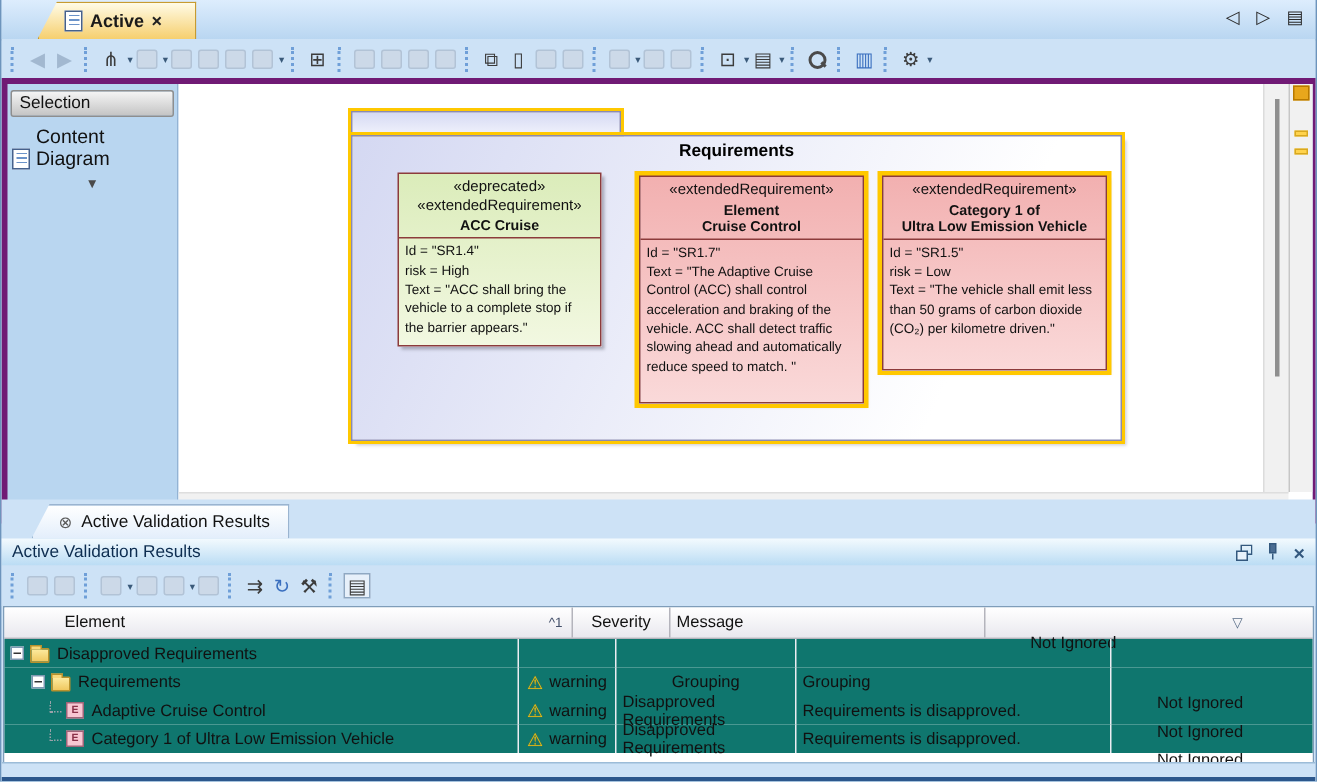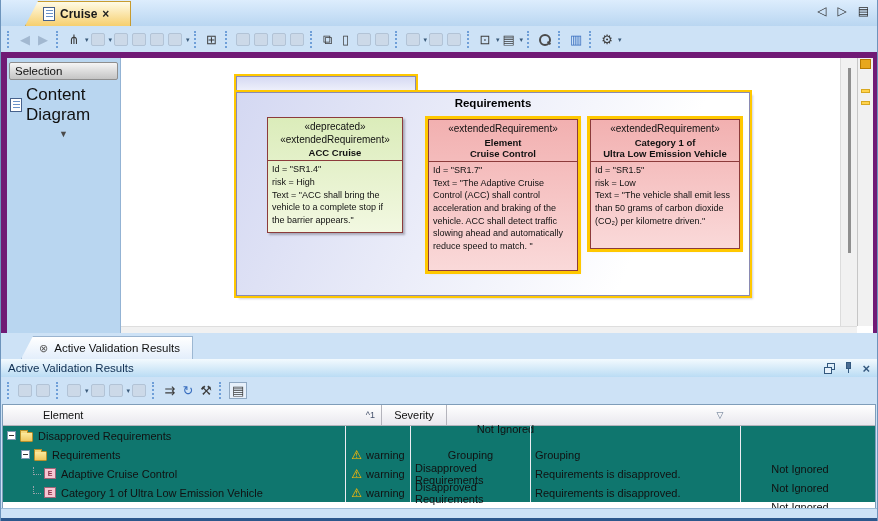--- a/index.html
+++ b/index.html
@@ -31,25 +31,25 @@
   .tico.dis { color:#a2b8d0; }
   .disbox { width:14px; height:13px; background:#ccd9e8; border:1px solid #b2c3d6; border-radius:2px; margin:0 2px; flex:none; }
   .caret { font-size:7px; color:#3a5a7a; margin-left:2px; align-self:center; }
   .blue { color:#3a6fbf; }
   .mag { position:relative; width:14px; height:14px; margin:0 2px; }
   .mag::before { content:""; position:absolute; left:1px; top:1px; width:8px; height:8px; border:2px solid #4a4a4a; border-radius:50%; }
   .mag::after { content:""; position:absolute; left:9px; top:9px; width:4px; height:2px; background:#4a4a4a; transform:rotate(45deg); }
 
   
   .workarea { position:absolute; top:52px; left:0; width:878px; height:297px;
-    border:6px solid #701a75; background:#b9d6f0; display:flex; }
+    border:4px solid #701a75; background:#b9d6f0; display:flex; }
   .sidebar { width:114px; border-right:1px solid #93b3d4; padding-top:2px; flex:none; }
   .sbtn { height:18px; margin:2px 2px; background:linear-gradient(#f5f5f5,#c4c4c4); border:1px solid #8e8e8e;
     border-radius:2px; font-size:11.5px; color:#111; display:flex; align-items:center; padding-left:5px; cursor:default; }
-  .cd-item { display:flex; align-items:center; gap:4px; margin:5px 2px 2px 3px; font-size:17px; color:#111; cursor:default; }
+  .cd-item { display:flex; align-items:flex-end; gap:4px; margin:5px 2px 2px 3px; font-size:13px; color:#111; cursor:default; }
   .collapse-arrow { text-align:center; color:#4a4a4a; font-size:9px; margin-top:4px; cursor:default; }
 
   .canvas { flex:1; position:relative; background:#ffffff; overflow:hidden; }
 
   
   .package-tab { position:absolute; left:115px; top:18px; width:180px; height:15px;
     background:linear-gradient(#d6daf3,#edeffb); border:1px solid #8a8ab2; box-shadow:0 0 0 2px #ffc800; }
   .package-body { position:absolute; left:115px; top:34px; width:514px; height:204px;
     background:linear-gradient(115deg,#d4d8f2 0%, #ffffff 78%); border:1px solid #8a8ab2;
     box-shadow:0 0 0 2px #ffc800, 3px 3px 2px rgba(120,120,140,.35); }
@@ -127,21 +127,21 @@
   .win-bottom { border-bottom:3px solid #2c578c; }
 </style>
 </head>
 <body>
 
 <div class="root">
 
   <div class="tabbar">
     <div class="model-tab">
       <span class="diagram-icon"></span>
-      <span>Cruise</span>
+      <span>Active</span>
       <span class="tab-close">×</span>
     </div>
     <div class="tab-nav">
       <span>◁</span>
       <span>▷</span>
       <span>▤</span>
     </div>
   </div>
 
   <div class="main-toolbar">
@@ -293,20 +293,21 @@
       <span class="tico report-boxed">▤</span>
     </div>
 
     <div class="vtable">
       <div class="vhead">
         <div class="hc col-el">
           <span>Element</span>
           <span class="sort-ind">^1</span>
         </div>
         <div class="hc col-sev">Severity</div>
+        <div class="hc col-msg">Message</div>
         <div class="hc col-ni">Not Ignored</div>
         <div class="hc col-f">▽</div>
       </div>
 
       <div class="vrow">
         <div class="dc col-el lvl0">
           <span class="expander"></span>
           <span class="folder"></span>
           <span>Disapproved Requirements</span>
         </div>

